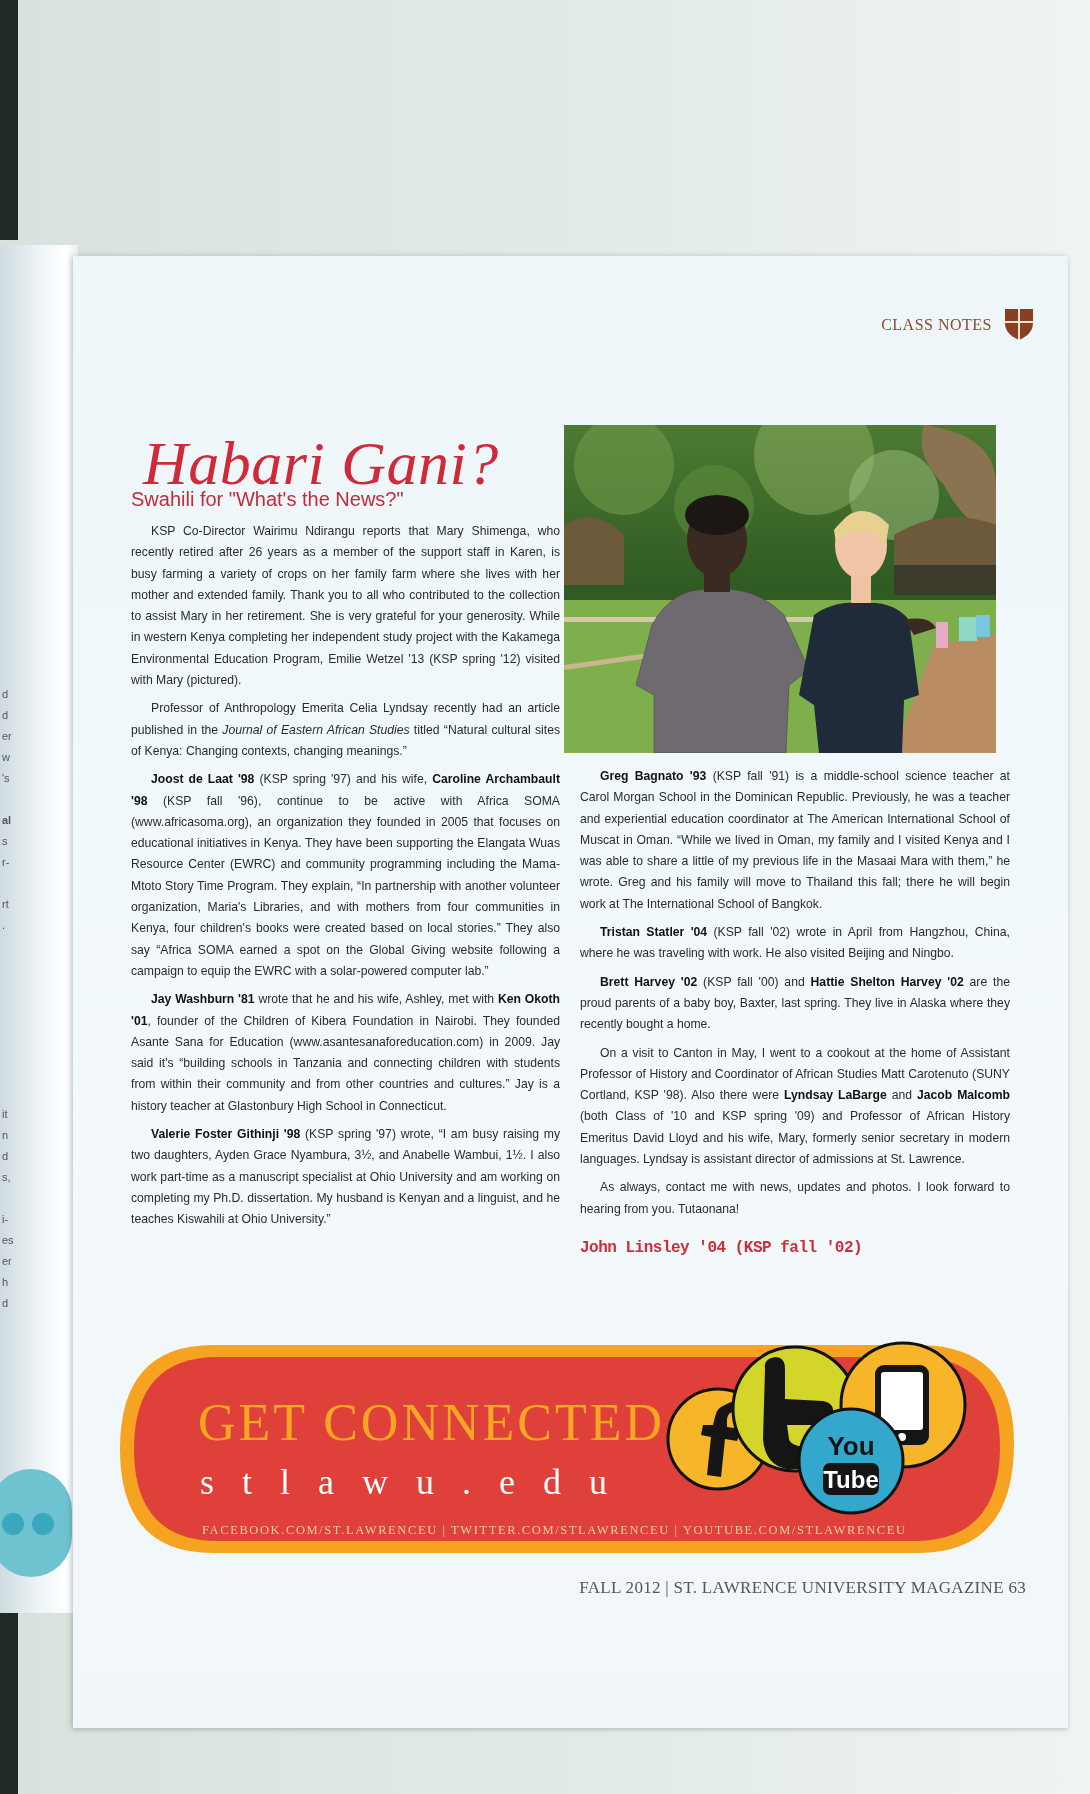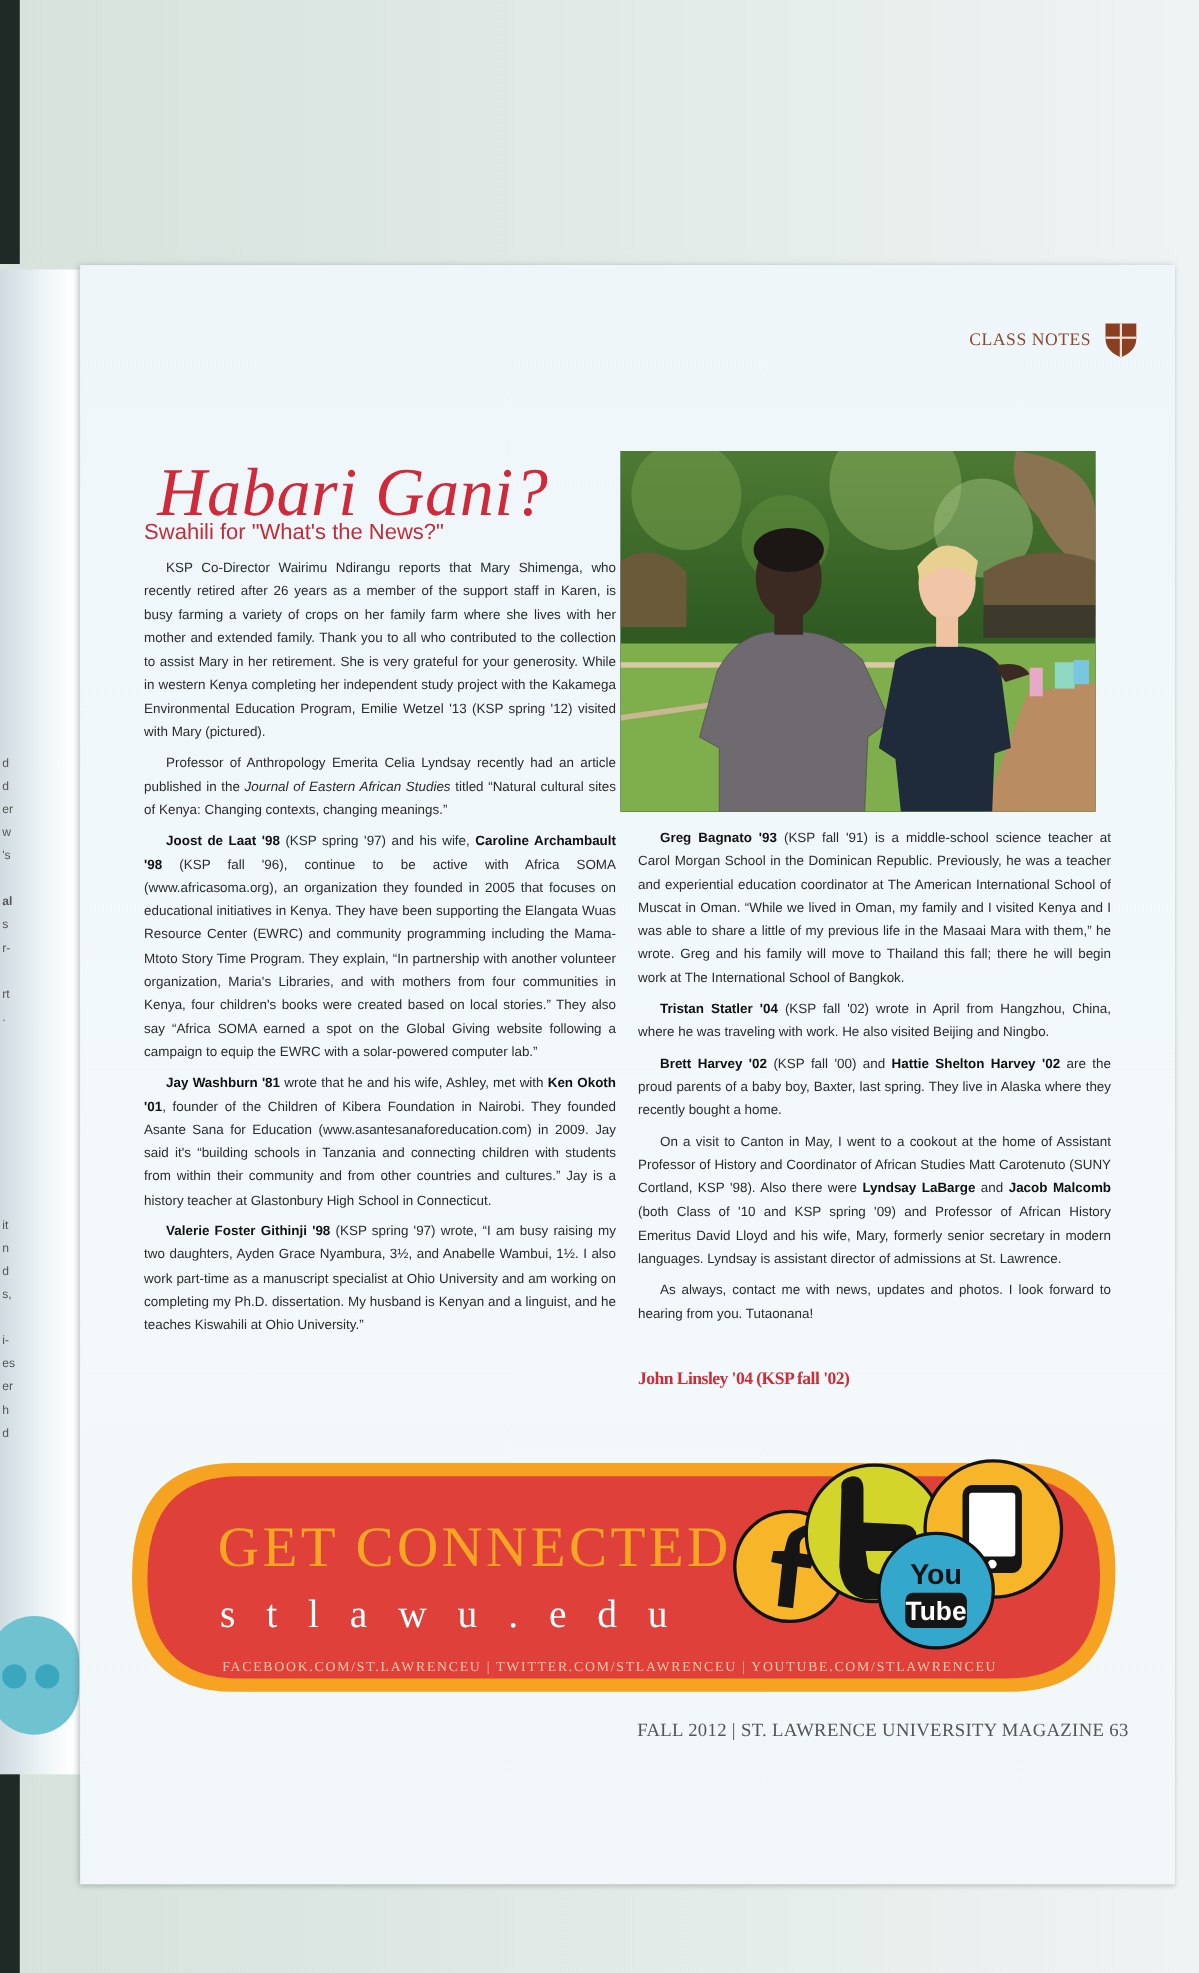--- a/index.html
+++ b/index.html
@@ -11,36 +11,36 @@
   .dark-edge { position:absolute; left:0; top:0; width:18px; height:1794px; background:#1f2a26; }
   .dark-edge.top { height:240px; }
   .left-page {
     position:absolute; left:0; top:245px; width:78px; height:1368px;
     background: linear-gradient(90deg,#cfdbe0 0%, #eef4f7 50%, #ffffff 85%, #e6eef2 100%);
   }
   .left-page .frag { position:absolute; left:2px; font-size:11px; color:#555; line-height:18px; font-family:"Liberation Sans", sans-serif; }
   .left-bubble { position:absolute; left:-10px; top:1224px; width:82px; height:108px; border-radius:50px; background:#6fc2d0; }
   .left-bubble i { position:absolute; top:44px; width:22px; height:22px; border-radius:50%; background:#3aa7bf; }
   .page {
-    position:absolute; left:73px; top:241px; width:995px; height:1472px;
+    position:absolute; left:73px; top:256px; width:995px; height:1472px;
     background: linear-gradient(180deg,#eef6f9 0%, #f3f9fb 60%, #f1f7f9 100%);
     box-shadow: -2px 0 6px rgba(0,0,0,0.15), 0 2px 4px rgba(0,0,0,0.1);
   }
   .section-head { position:absolute; right:34px; top:52px; display:flex; align-items:center; gap:12px; }
   .section-head span { font-family:"Liberation Serif", serif; font-size:16px; letter-spacing:0.5px; color:#8a4a32; }
   .shield { width:30px; height:33px; }
   .title { position:absolute; left:58px; top:160px; font-family:"Liberation Serif", serif; font-style:italic; font-size:62px; color:#cf2a3a; margin:12px; font-weight:normal; letter-spacing:0.5px; }
   .subtitle { position:absolute; left:58px; top:232px; font-family:"Liberation Sans", sans-serif; font-size:20px; color:#c22b38; }
   .col { position:absolute; font-family:"Liberation Sans", sans-serif; font-size:12.2px; line-height:21.3px; color:#2b2b2b; text-align:justify; }
   .col p { margin:0 0 7px 0; text-indent:20px; }
   .col b { font-weight:bold; color:#111; }
   .col-left { left:58px; top:265px; width:429px; }
   .col-right { left:507px; top:510px; width:430px; }
   .photo { position:absolute; left:491px; top:169px; width:432px; height:328px; overflow:hidden; background:#3f6a2a; }
-  .sig-name { font-family:Liberation Serif, serif; font-weight:bold; font-size:16px; color:#cc2d3a; letter-spacing:-0.5px; margin-top:38px; }
+  .sig-name { font-family:Liberation Mono, monospace; font-weight:bold; font-size:16px; color:#cc2d3a; letter-spacing:-0.5px; margin-top:18px; }
   .sig-contact { font-size:11.8px; color:#333; margin-top:4px; }
   .banner { position:absolute; left:45px; top:1087px; width:898px; height:212px; }
   .banner-text-1 { position:absolute; left:80px; top:50px; font-family:"Liberation Serif", serif; font-size:52px; color:#f6a623; letter-spacing:3px; }
   .banner-text-2 { position:absolute; left:82px; top:118px; font-family:"Liberation Serif", serif; font-size:36px; color:#ffffff; letter-spacing:28px; }
   .banner-text-3 { position:absolute; left:84px; top:180px; font-family:"Liberation Serif", serif; font-size:12.5px; color:#f7c9a8; letter-spacing:1.6px; }
   .footer { position:absolute; right:42px; top:1322px; font-family:"Liberation Serif", serif; font-size:17px; color:#555; letter-spacing:0.3px; }
 </style>
 </head>
 <body>
 

